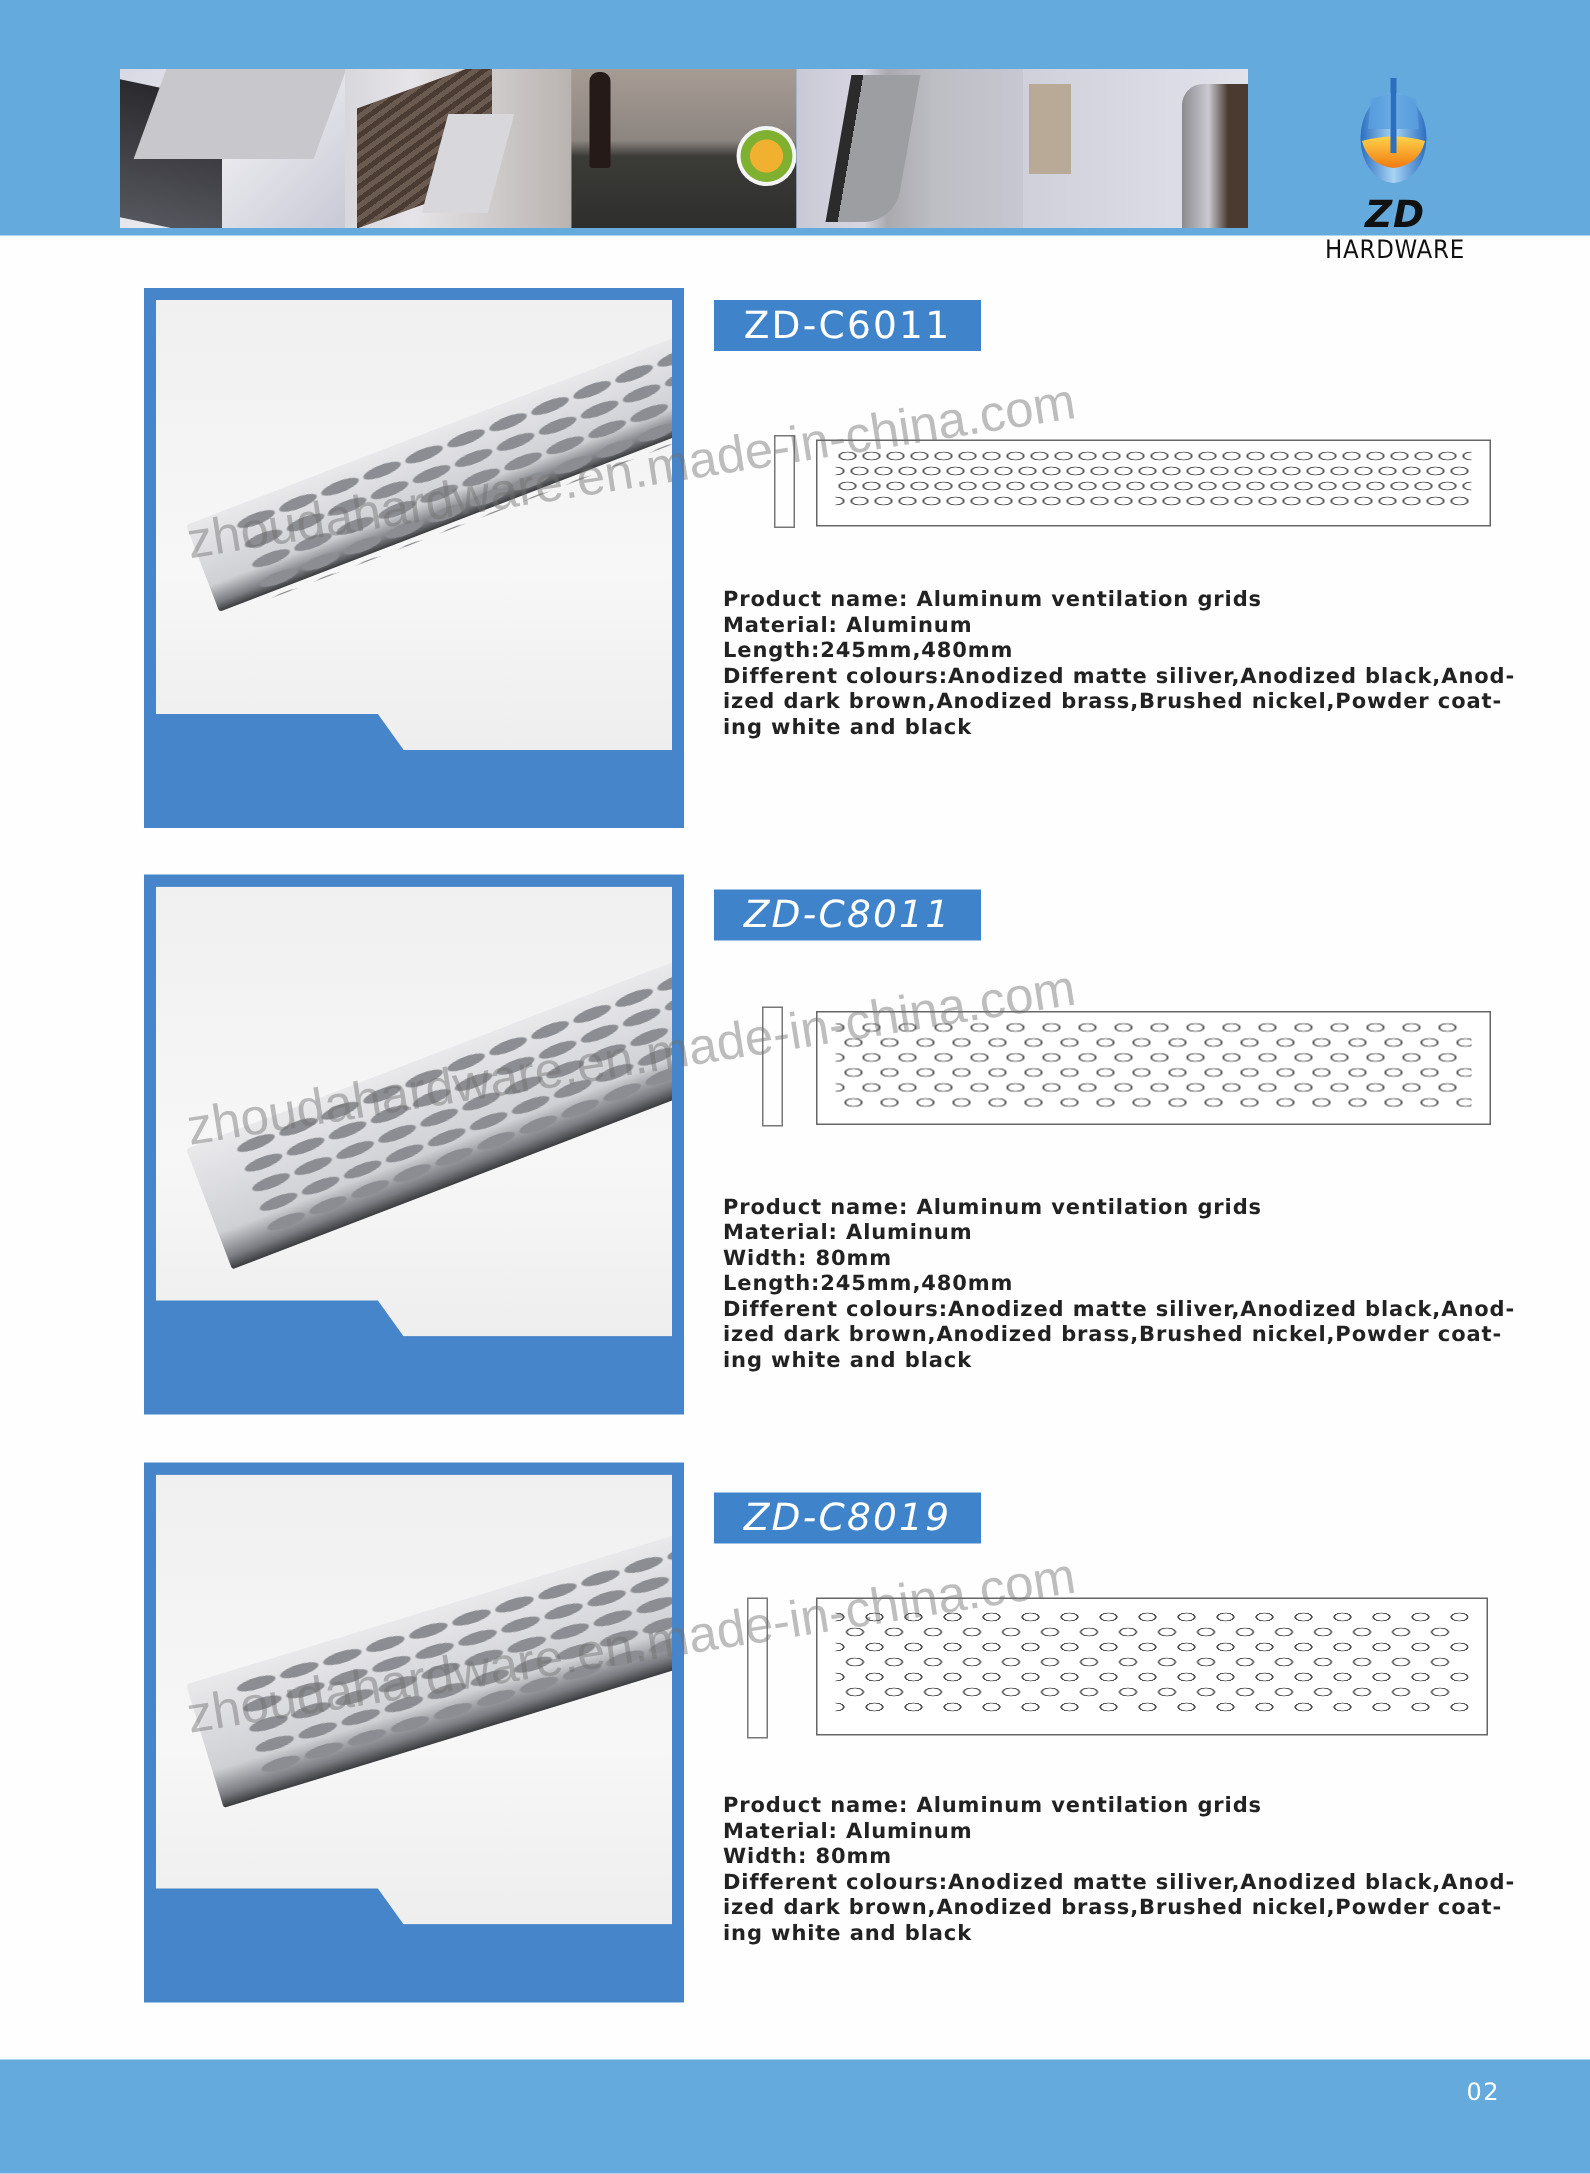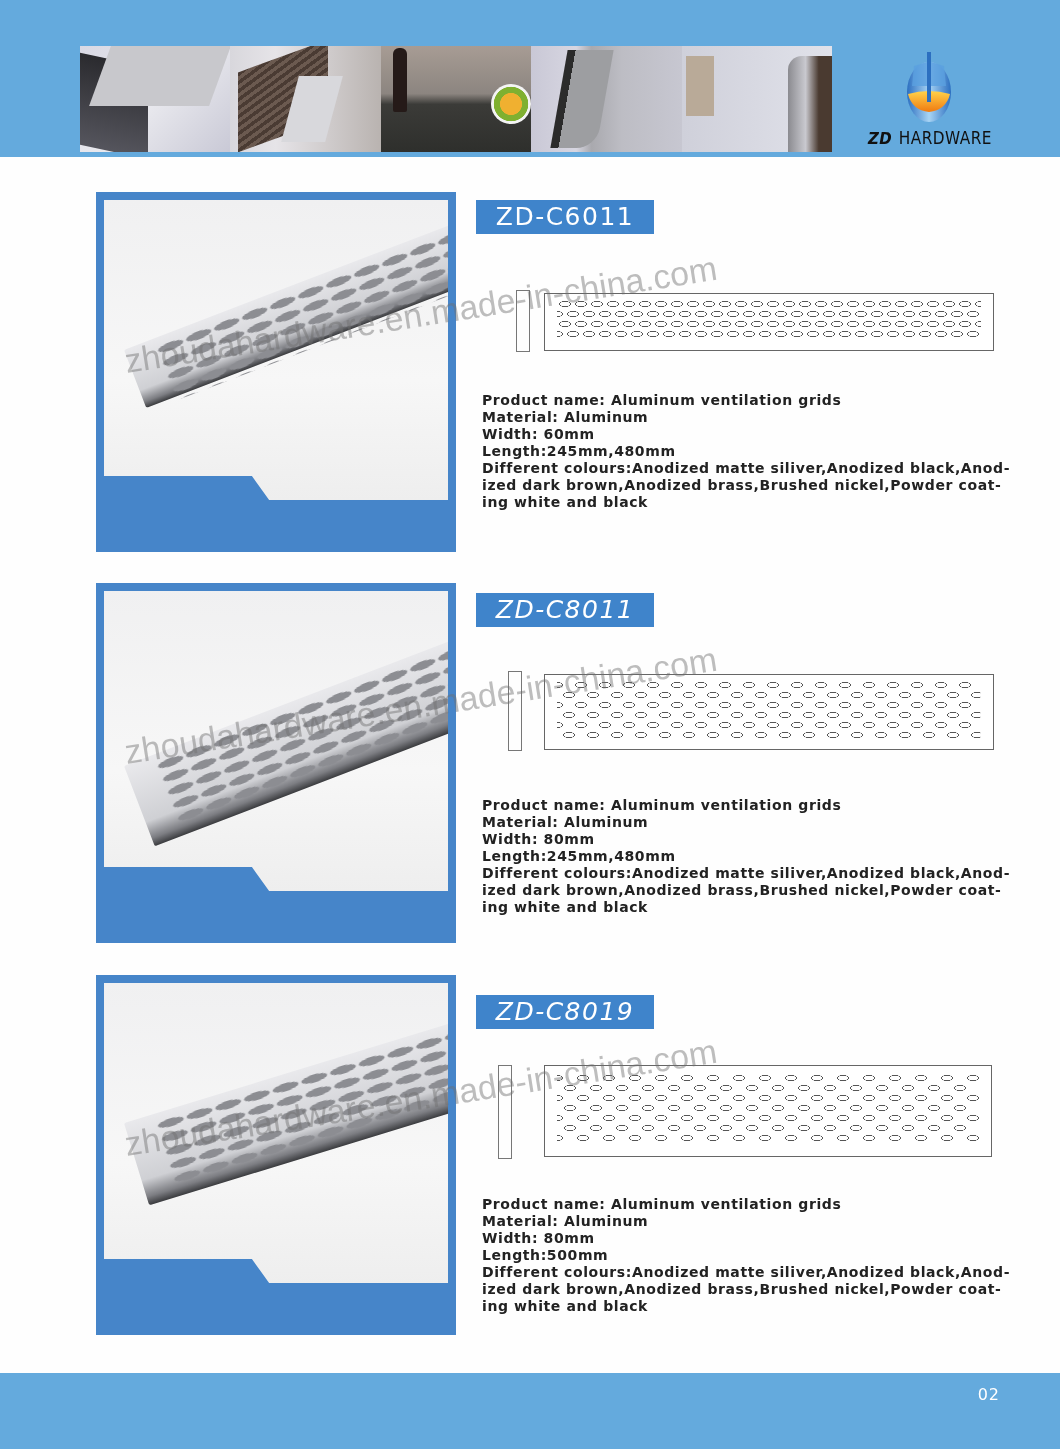--- a/index.html
+++ b/index.html
@@ -17,21 +17,21 @@
   .ph3:before{content:"";position:absolute;left:12px;top:2px;width:14px;height:64px;background:#251a18;border-radius:6px 6px 2px 2px;}
   .ph3:after{content:"";position:absolute;right:0;top:38px;width:40px;height:40px;border-radius:50%;background:radial-gradient(circle,#f0b030 0 38%,#7fb030 40% 60%,#f4f4f4 62%);}
   .ph4{background:linear-gradient(90deg,#c9c8d6,#d7d6e1 30%,#a9a9ae 40%,#bdbdc4 60%,#c7c7d1);}
   .ph4:before{content:"";position:absolute;left:28px;top:4px;width:46px;height:98px;border-radius:0 0 20px 0;background:linear-gradient(90deg,#2b2b2b 0 8px,#9d9ea1 8px);transform:skewX(-10deg);}
   .ph5{background:linear-gradient(90deg,#cfd0da,#e1e2ea);}
   .ph5:before{content:"";position:absolute;left:4px;top:10px;width:28px;height:60px;background:#b9aa98;}
   .ph5:after{content:"";position:absolute;right:0;top:10px;width:44px;height:96px;background:linear-gradient(90deg,#8b8b90,#c9c9cf 40%,#4a3a30 70%);border-radius:14px 0 0 0;}
   .logo{position:absolute;left:866px;top:48px;width:128px;height:104px;}
   .logo-mark{position:absolute;left:40px;top:4px;width:46px;height:72px;}
   .logo-text{position:absolute;left:0;top:80px;width:128px;text-align:center;font-family:"DejaVu Sans",sans-serif;font-weight:bold;font-size:17px;letter-spacing:0.5px;color:#111;font-style:italic;}
-  .logo-text .zd{font-size:15px;margin-top:44px;}
+  .logo-text .zd{font-size:25px;margin-top:44px;}
   .logo-text .hw{font-weight:normal;font-style:normal;font-family:"DejaVu Sans Condensed","DejaVu Sans",sans-serif;}
 
   .product{position:absolute;left:0;width:1060px;}
   .frame{position:absolute;left:96px;top:0;width:360px;height:360px;background:#4685c9;}
   .frame-inner{position:absolute;left:8px;top:8px;width:344px;height:300px;background:linear-gradient(180deg,#f0f0f1,#f7f7f7 60%,#eeeeee);overflow:hidden;clip-path:polygon(0 0,100% 0,100% 100%,48% 100%,43% 92%,0 92%);}
   .grid-photo{position:absolute;left:20px;top:110px;width:380px;height:78px;background:linear-gradient(180deg,#e9e9ec,#cfd0d4 70%,#7c7d82 90%,#3a3b3e 100%);transform:rotate(-21deg);transform-origin:left top;border-radius:2px;}
   .grid-photo .slots{position:absolute;left:30px;top:6px;right:0;height:60px;background-image:radial-gradient(ellipse 14px 4px at 50% 50%,#8c8d92 0 90%,transparent 100%);background-size:30px 14px;}
   .model-tag{position:absolute;left:476px;width:178px;height:34px;background:#3f84cb;color:#fff;font-family:"DejaVu Sans",sans-serif;font-size:25px;line-height:34px;text-align:center;letter-spacing:1.5px;}
   .drawing{position:absolute;left:516px;}
   .drawing .side{position:absolute;left:0;top:0;width:12px;border:1px solid #777;border-left:1px solid #777;}
@@ -95,21 +95,20 @@
         <div class="row" style="background-size:16px 8px;"></div>
         <div class="row" style="background-size:16px 8px;background-position:8px 0;"></div>
         <div class="row" style="background-size:16px 8px;"></div>
         <div class="row" style="background-size:16px 8px;background-position:8px 0;"></div>
       </div>
     </div>
   </div>
   <div class="specs" style="top:200px;">
     <div>Product name: Aluminum ventilation grids</div>
     <div>Material: Aluminum</div>
-    <div>Width: 60mm</div>
     <div>Length:245mm,480mm</div>
     <div>Different colours:Anodized matte siliver,Anodized black,Anod-</div>
     <div>ized dark brown,Anodized brass,Brushed nickel,Powder coat-</div>
     <div>ing white and black</div>
   </div>
   <div class="watermark" style="left:128px;top:150px;"><span>zhoudahardware.en.made</span><span>-in-china.com</span></div>
 </div>
 
 <div class="product" style="top:583px;">
   <div class="frame">
@@ -165,21 +164,20 @@
         <div class="row" style="background-size:26px 8px;background-position:13px 0;"></div>
         <div class="row" style="background-size:26px 8px;"></div>
         <div class="row" style="background-size:26px 8px;background-position:13px 0;"></div>
       </div>
     </div>
   </div>
   <div class="specs" style="top:221px;">
     <div>Product name: Aluminum ventilation grids</div>
     <div>Material: Aluminum</div>
     <div>Width: 80mm</div>
-    <div>Length:500mm</div>
     <div>Different colours:Anodized matte siliver,Anodized black,Anod-</div>
     <div>ized dark brown,Anodized brass,Brushed nickel,Powder coat-</div>
     <div>ing white and black</div>
   </div>
   <div class="watermark" style="left:128px;top:150px;"><span>zhoudahardware.en.made</span><span>-in-china.com</span></div>
 </div>
 
 <div class="footer">
   <div class="page-num">02</div>
 </div>

